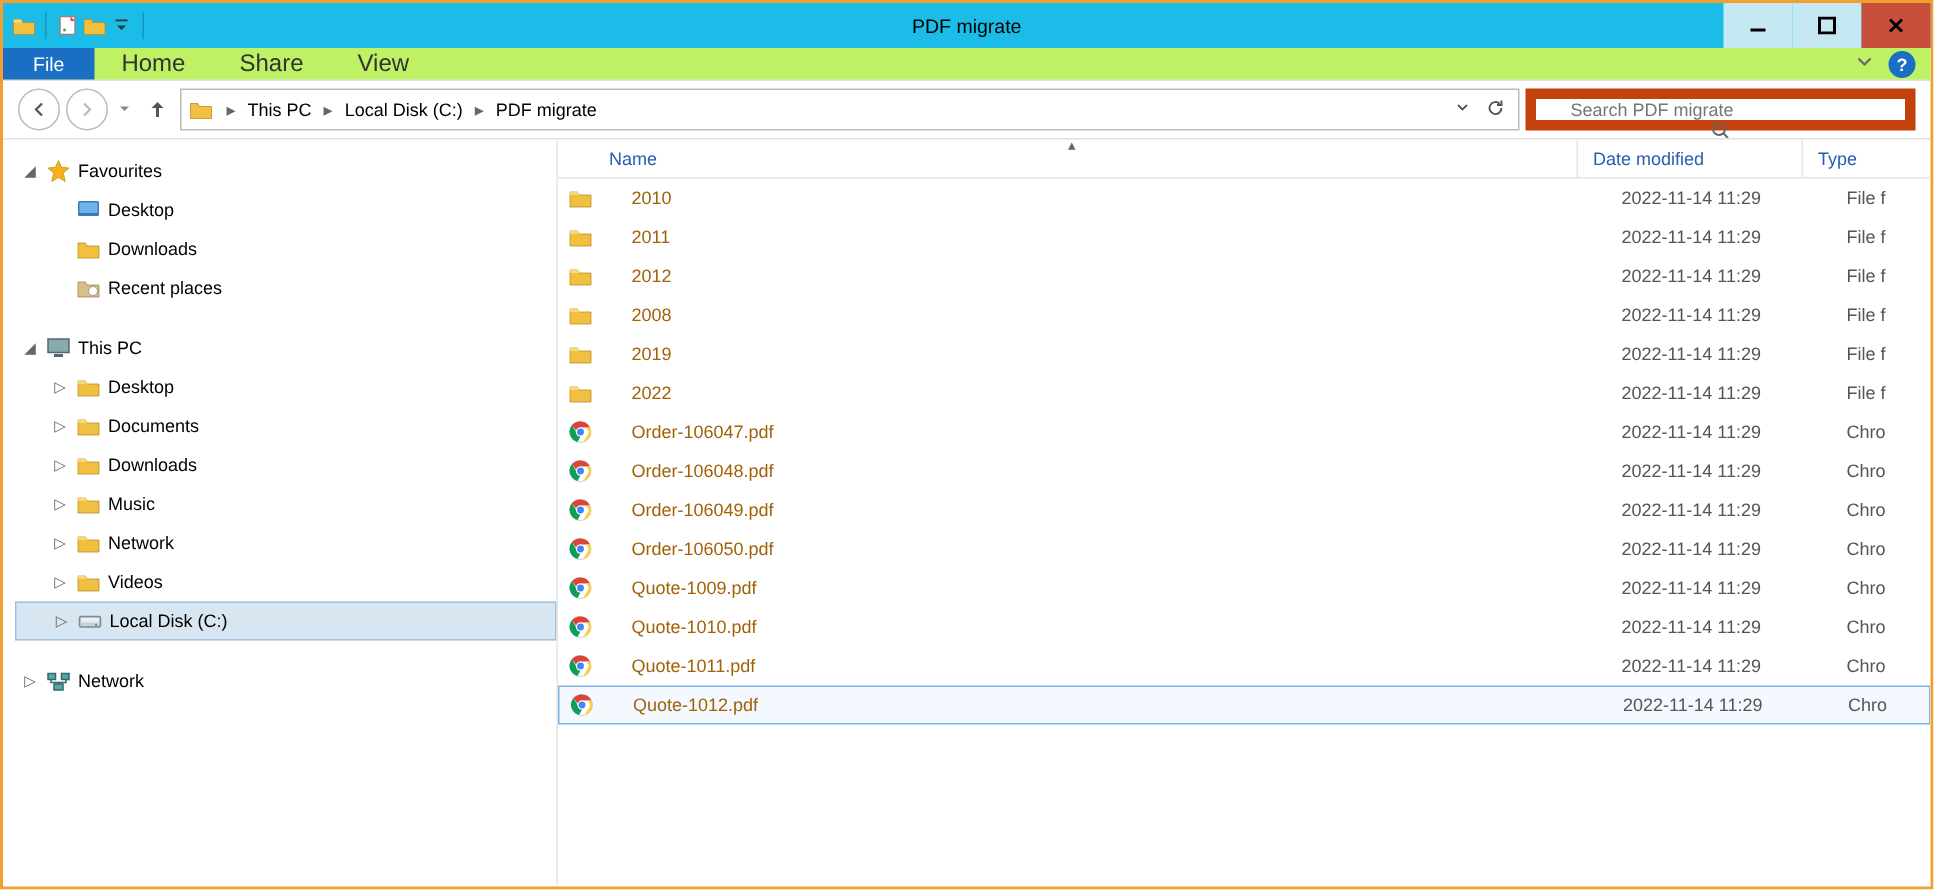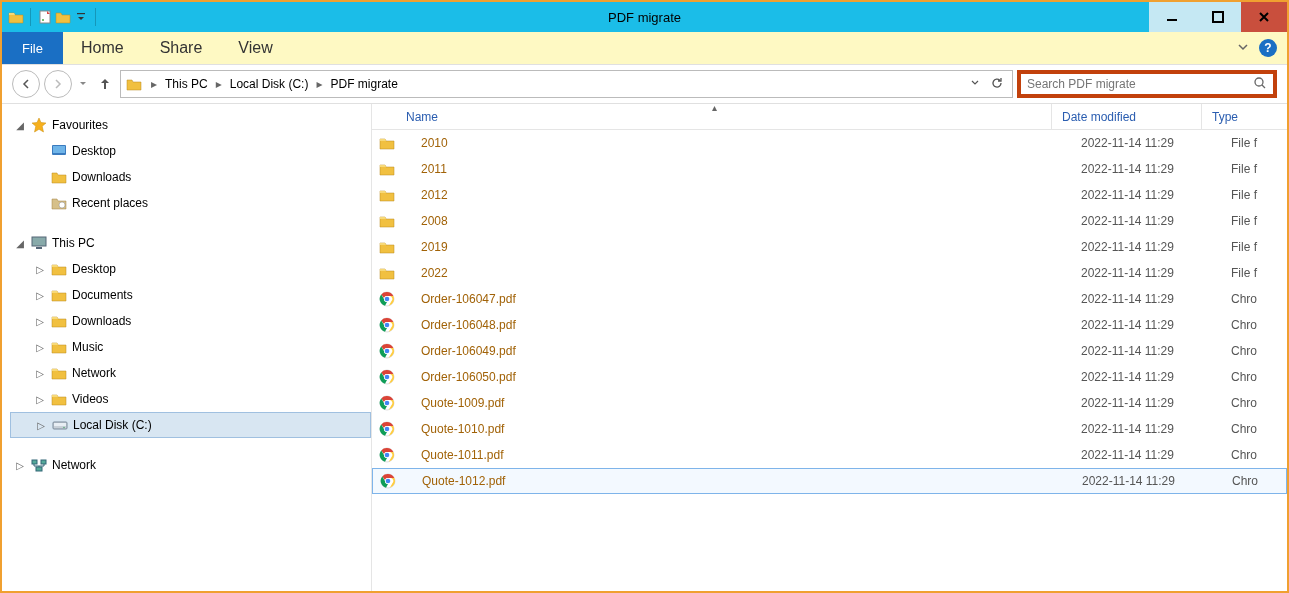--- a/index.html
+++ b/index.html
@@ -13,38 +13,38 @@
 .titlebar-icon { width: 16px; height: 16px; display: inline-flex; align-items: center; justify-content: center; }
 .qat-sep { width: 1px; height: 18px; background: rgba(0,0,0,.2); margin: 0 4px; }
 .titlebar-title { position: absolute; left: 0; right: 0; text-align: center; color: #000; font-size: 13px; pointer-events: none; }
 .titlebar-controls { margin-left: auto; display: flex; }
 .tb-btn { width: 46px; height: 30px; display: flex; align-items: center; justify-content: center; font-weight: bold; font-size: 14px; cursor: default; }
 .tb-btn.close { background: #c94f3d; color: #000; }
 .tb-btn.minmax { background: #c5e8f3; }
 .tb-btn svg { display:block; }
 
 
-.ribbon { height: 33px; background: #fef9c3; border-bottom: 1px solid #e0e0e0; display: flex; align-items: stretch; }
+.ribbon { height: 22px; background: #bef264; border-bottom: 1px solid #e0e0e0; display: flex; align-items: stretch; }
 .file-tab { background: #1a6fc4; color: #fff; padding: 0 20px; display: flex; align-items: center; font-size: 13px; }
 .ribbon-tab { padding: 0 18px; display: flex; align-items: center; color: #333; font-size: 16px; }
 .ribbon-right { margin-left: auto; display: flex; align-items: center; gap: 10px; padding-right: 10px; }
 .help-icon { width: 18px; height: 18px; border-radius: 50%; background: #1a6fc4; color: #fff; display: flex; align-items: center; justify-content: center; font-weight: bold; font-size: 12px; }
 
 
 .addr-row { height: 38px; display: flex; align-items: center; gap: 4px; padding: 4px 10px; }
 .nav-btn { width: 28px; height: 28px; border: 1px solid #bbb; border-radius: 50%; display: flex; align-items: center; justify-content: center; color: #888; }
 .nav-btn.enabled { color: #444; }
 .nav-small { width: 14px; display:flex; align-items:center; justify-content:center; color:#888; }
 .up-btn { width: 22px; height: 22px; display: flex; align-items: center; justify-content: center; color: #444; }
 .breadcrumb { flex: 1; height: 28px; border: 1px solid #bbb; display: flex; align-items: center; padding: 0 4px; gap: 0; }
 .bc-icon { width: 18px; height: 18px; margin-right: 4px; display:flex; align-items:center; justify-content:center; }
 .bc-seg { display: flex; align-items: center; padding: 0 4px; color: #000; }
 .bc-sep { color: #666; padding: 0 4px; }
 .bc-right { margin-left: auto; display: flex; align-items: center; gap: 10px; padding-right: 4px; color: #555; }
-.searchbox { width: 260px; height: 28px; border: 4px solid #c2410c; display: flex; align-items: center; padding: 0 6px; justify-content: space-between; color: #777; }
+.searchbox { width: 260px; height: 28px; border: 7px solid #c2410c; display: flex; align-items: center; padding: 0 6px; justify-content: space-between; color: #777; flex-direction: column; }
 .searchbox input { border: none; outline: none; width: 200px; font-size: 12px; color:#555; }
 
 
 .main { flex: 1; display: flex; border-top: 1px solid #e0e0e0; overflow:hidden; }
 .navpane { width: 370px; border-right: 1px solid #e5e5e5; padding: 8px 0 8px 8px; overflow:hidden; }
 .tree-group { margin-bottom: 14px; }
 .tree-row { display: flex; align-items: center; height: 26px; padding-left: 4px; gap: 4px; white-space: nowrap; }
 .tree-row.selected { background: #d8e6f2; border:1px solid #a0c0e0; }
 .expander { width: 12px; display: inline-flex; justify-content: center; color: #666; font-size: 10px; }
 .tree-icon { width: 18px; height: 18px; display:inline-flex; align-items:center; justify-content:center; }

